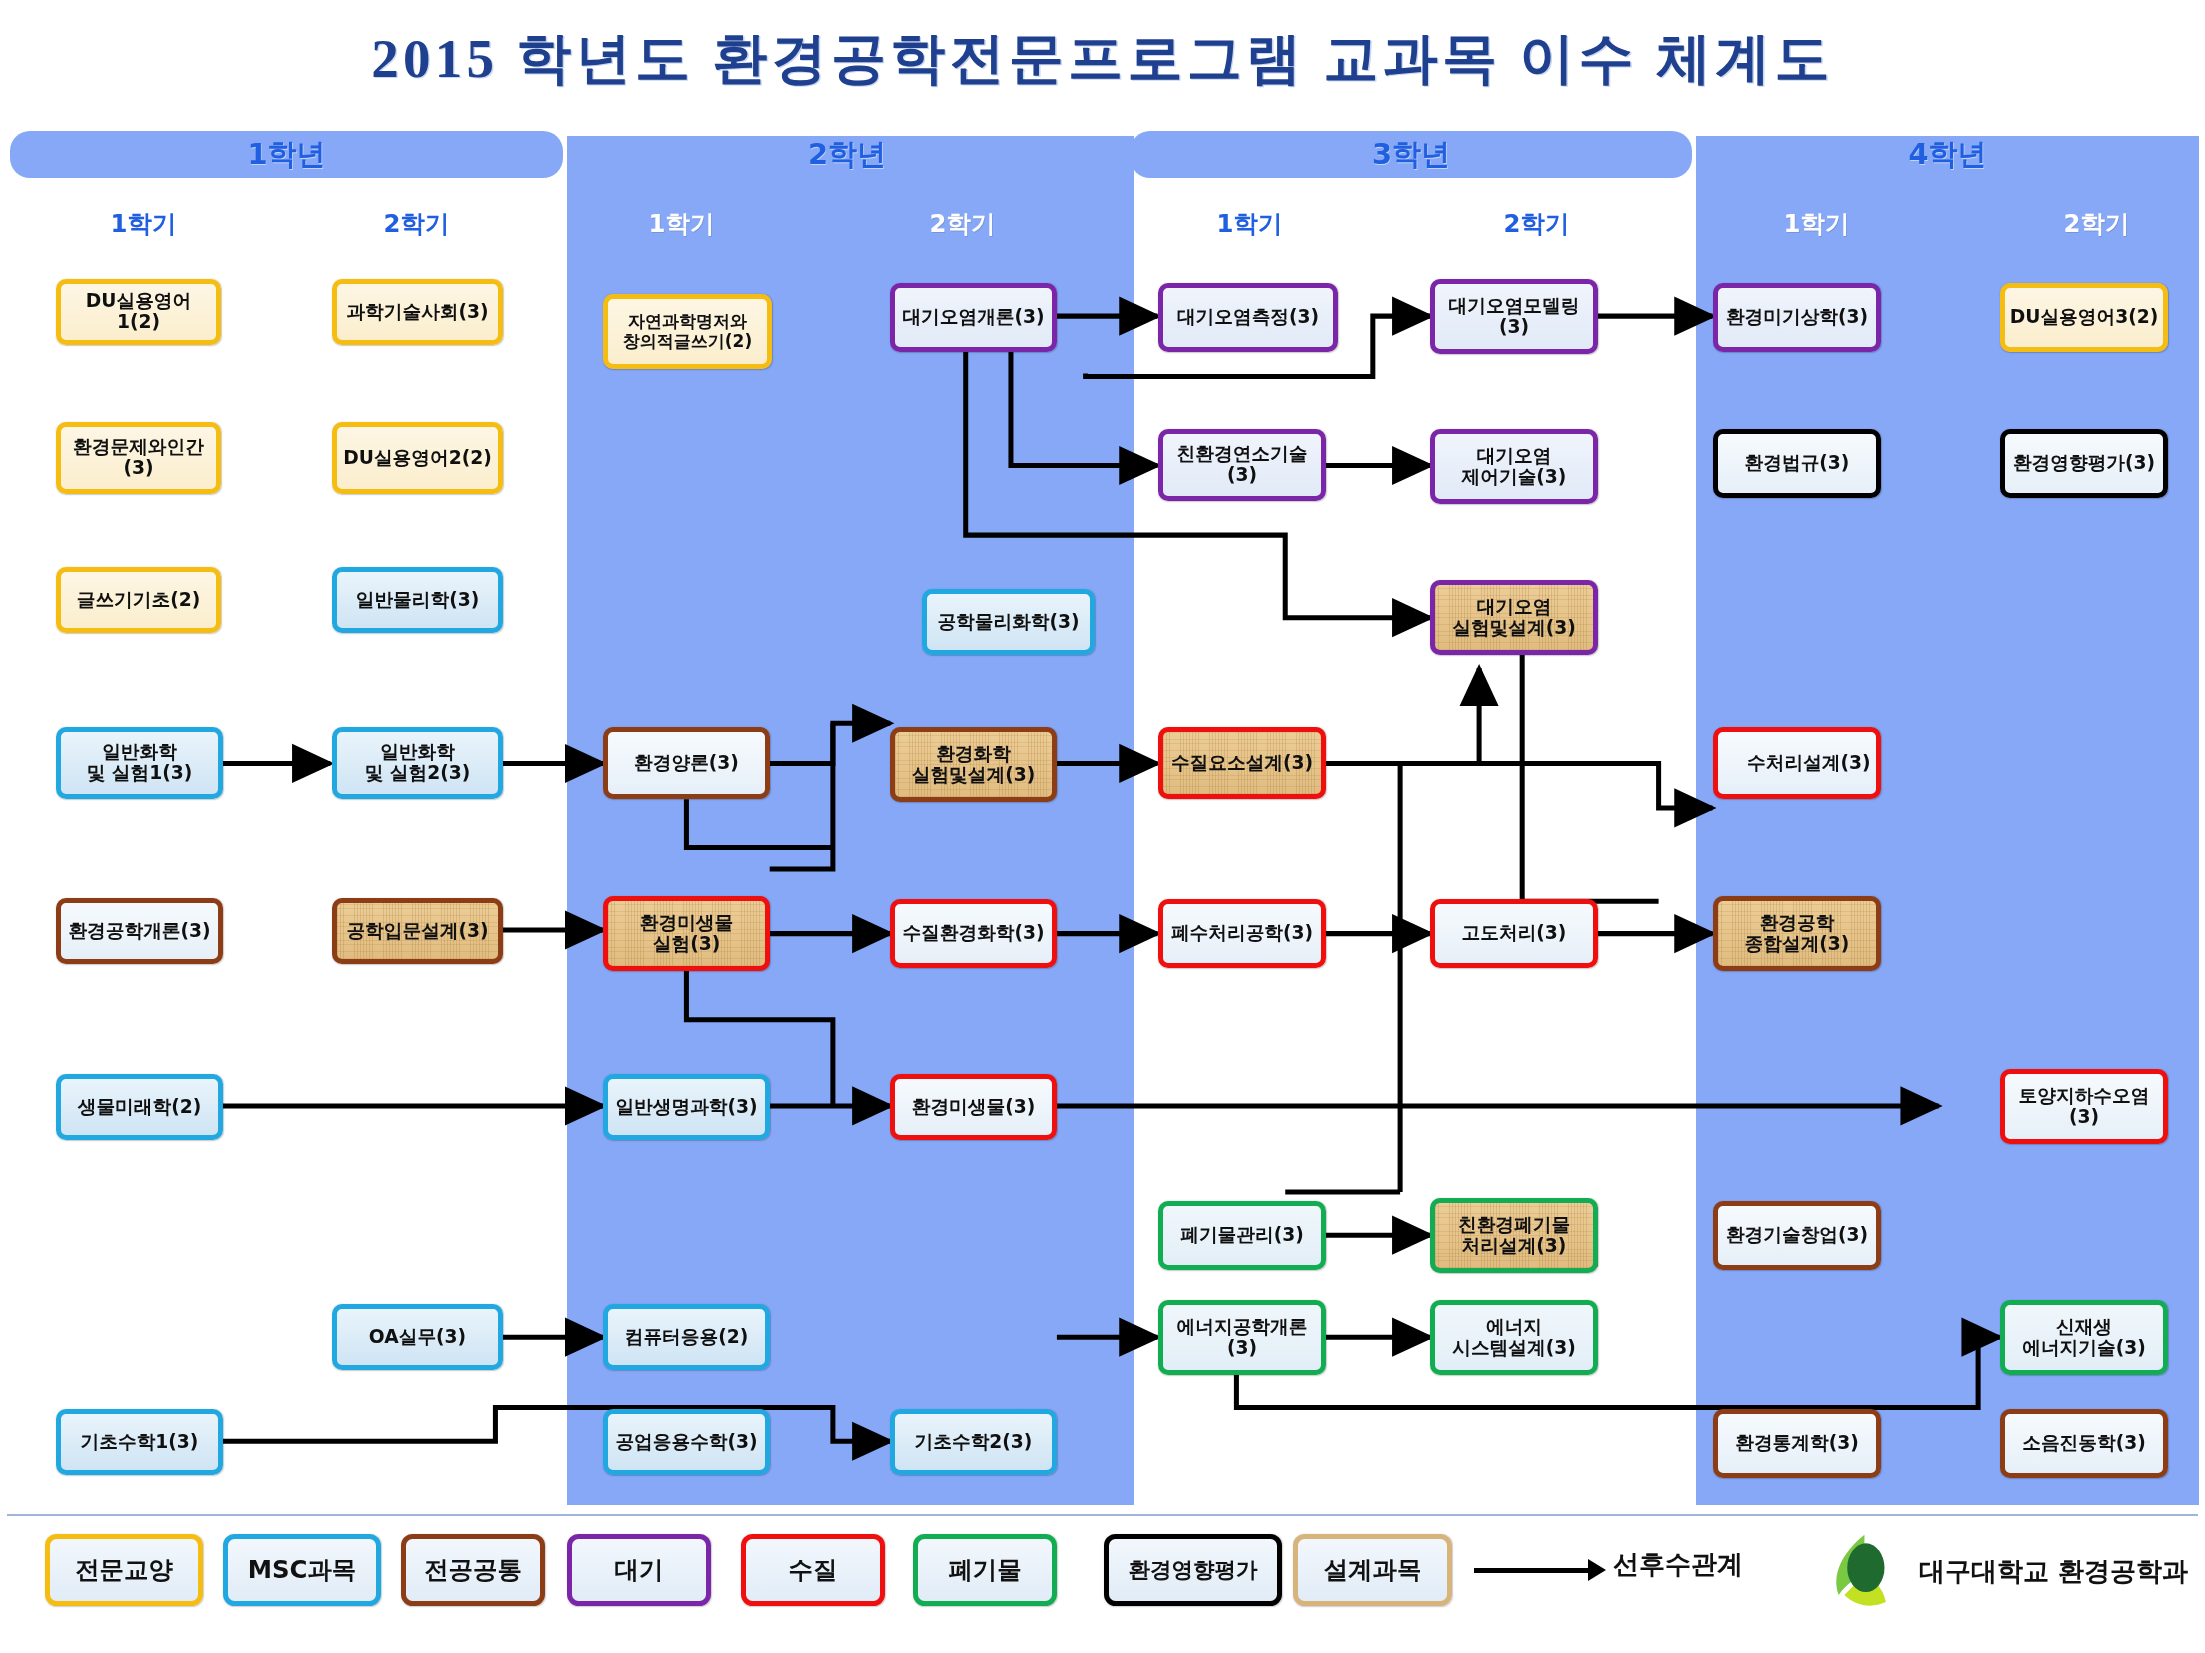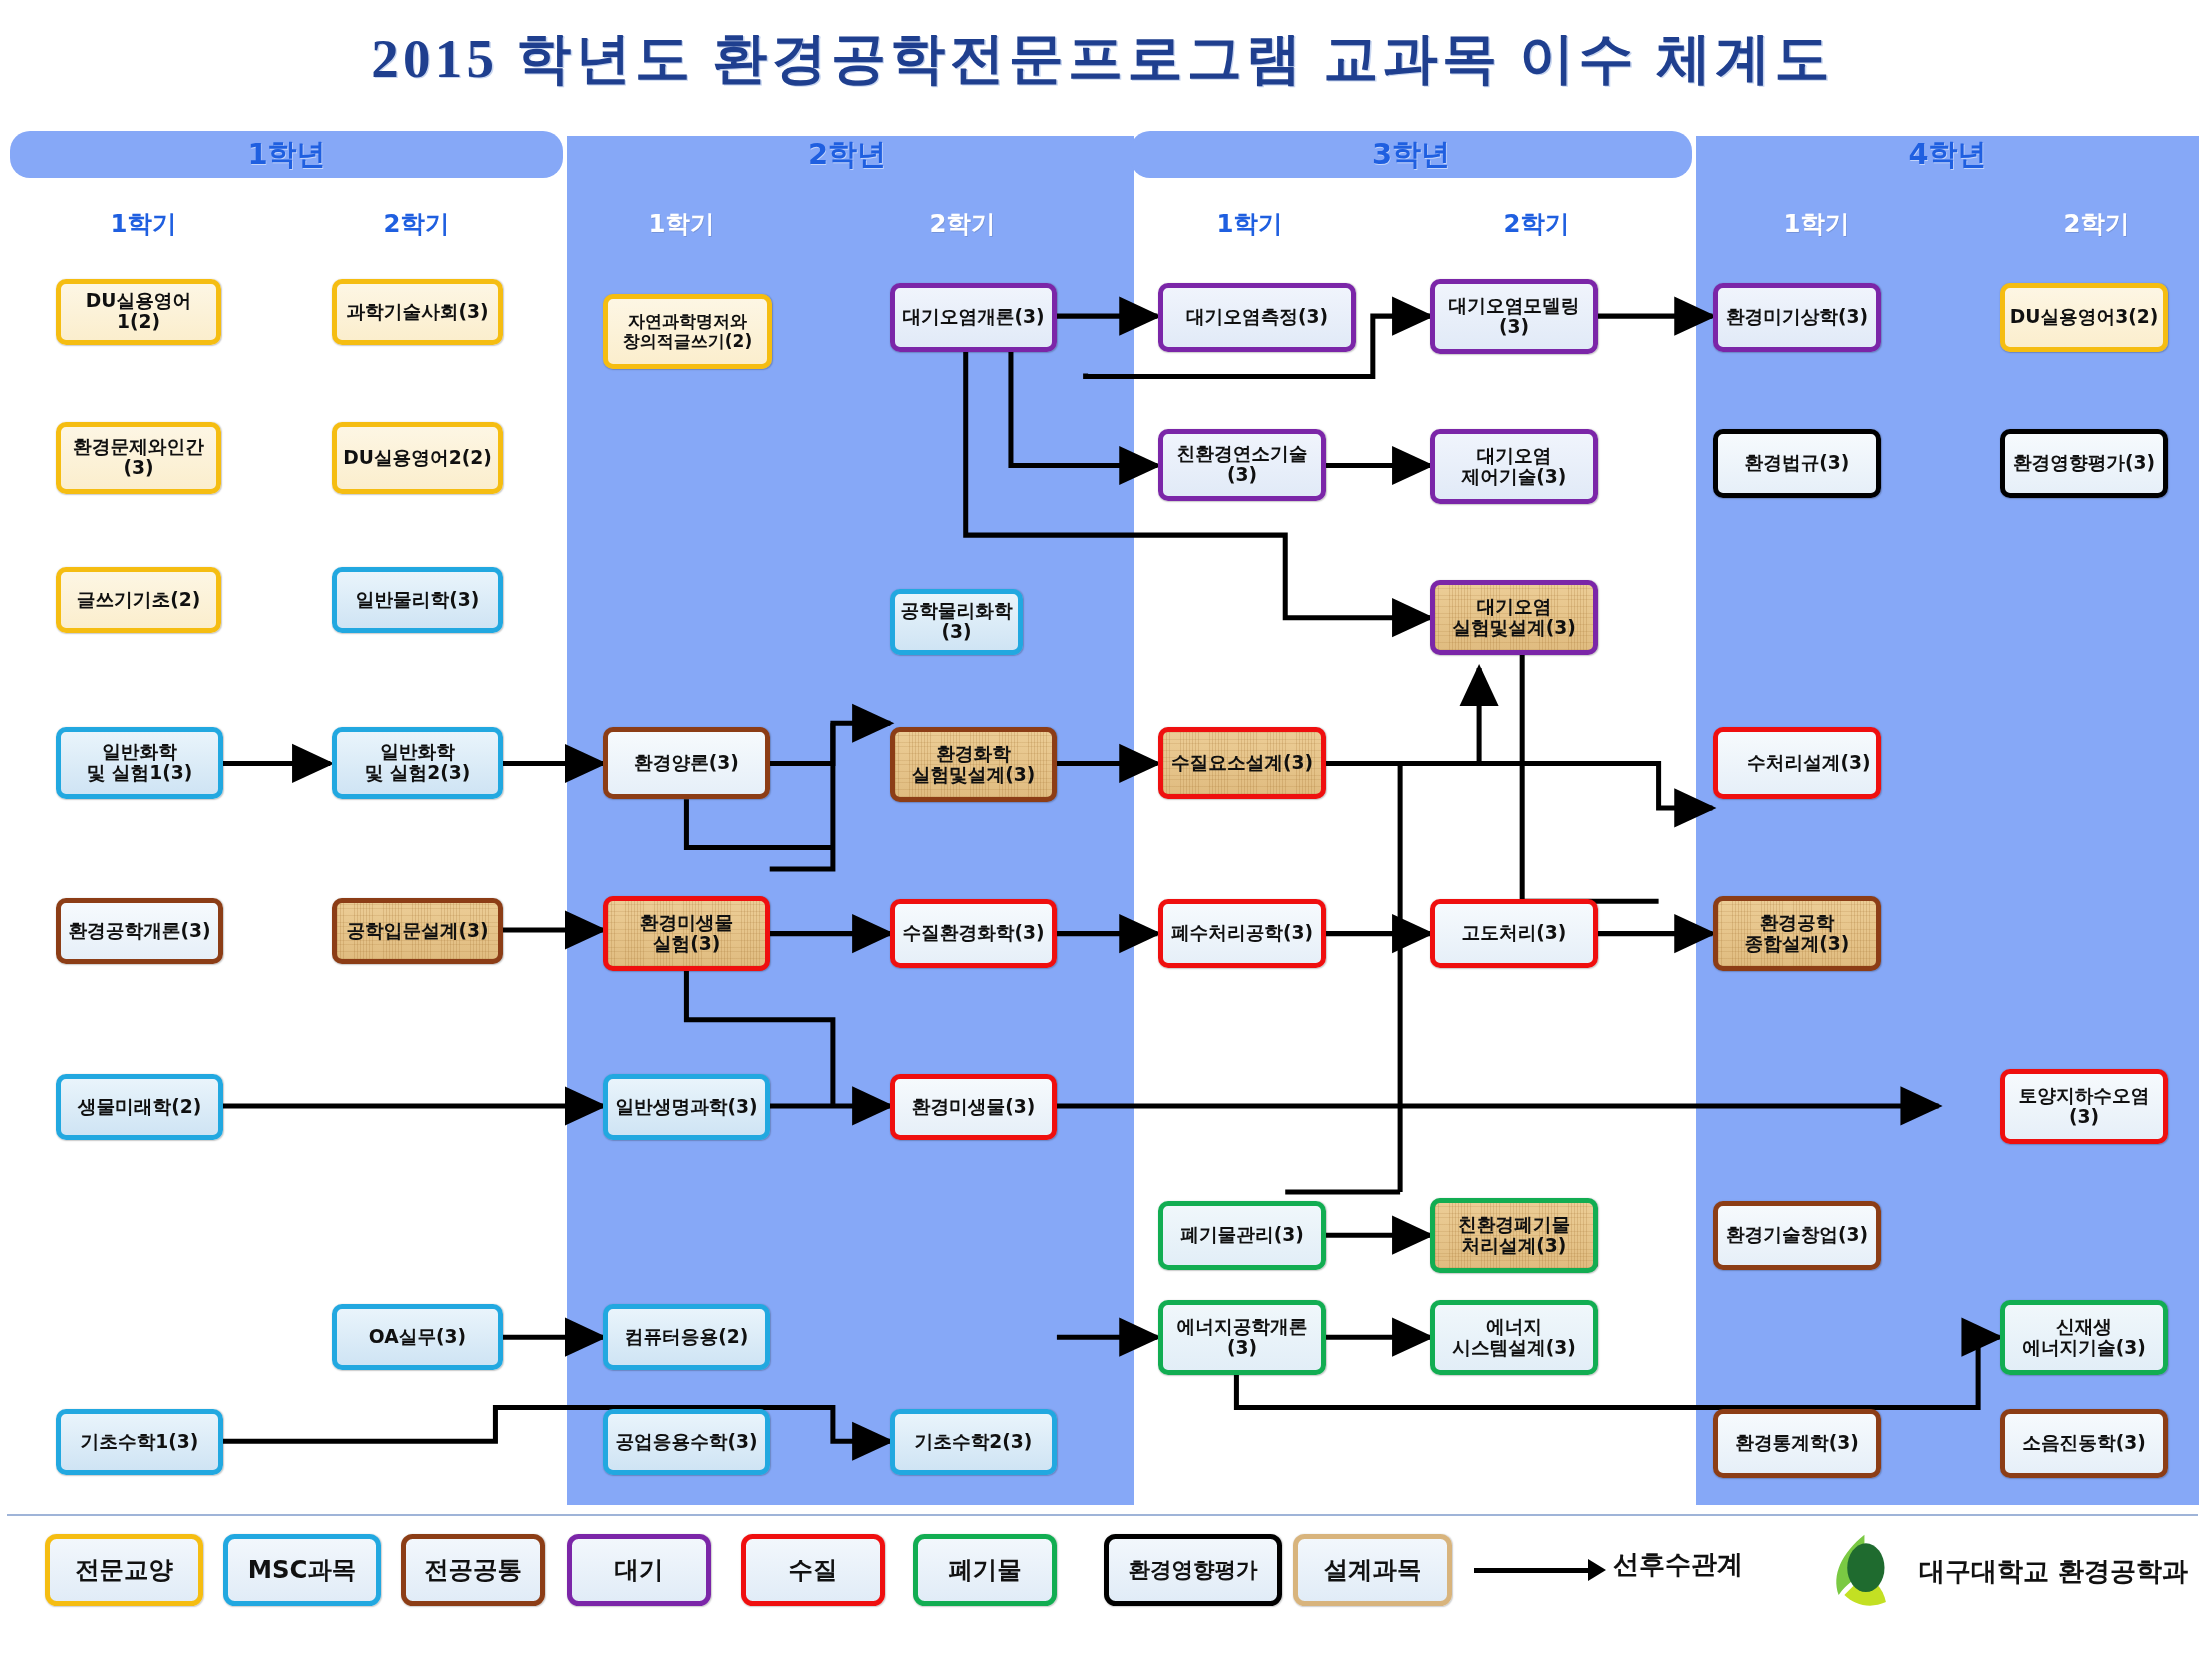--- a/index.html
+++ b/index.html
@@ -311,38 +311,38 @@
   <div class="course cat-msc" style="left:603px; top:1304px; width:167px; height:66px;">
       <span>컴퓨터응용(2)</span>
     </div>
   <div class="course cat-msc" style="left:603px; top:1409px; width:167px; height:66px;">
       <span>공업응용수학(3)</span>
     </div>
 
   <div class="course cat-air" style="left:890px; top:283px; width:167px; height:69px;">
       <span>대기오염개론(3)</span>
     </div>
-  <div class="course cat-msc" style="left:890px; top:589px; width:133px; height:66px;">
+  <div class="course cat-msc" style="left:922px; top:589px; width:173px; height:66px;">
       <span>공학물리화학(3)</span>
     </div>
   <div class="course cat-common design" style="left:890px; top:727px; width:167px; height:75px;">
       <span style="white-space:pre-line">환경화학
 실험및설계(3)</span>
     </div>
   <div class="course cat-water" style="left:890px; top:899px; width:167px; height:69px;">
       <span>수질환경화학(3)</span>
     </div>
   <div class="course cat-water" style="left:890px; top:1074px; width:167px; height:66px;">
       <span>환경미생물(3)</span>
     </div>
   <div class="course cat-msc" style="left:890px; top:1409px; width:167px; height:66px;">
       <span>기초수학2(3)</span>
     </div>
 
-  <div class="course cat-air" style="left:1158px; top:283px; width:198px; height:69px;">
+  <div class="course cat-air" style="left:1158px; top:283px; width:180px; height:69px;">
       <span>대기오염측정(3)</span>
     </div>
   <div class="course cat-air" style="left:1158px; top:429px; width:168px; height:72px;">
       <span style="white-space:pre-line">친환경연소기술
 (3)</span>
     </div>
   <div class="course cat-water design" style="left:1158px; top:727px; width:168px; height:72px;">
       <span>수질요소설계(3)</span>
     </div>
   <div class="course cat-water" style="left:1158px; top:899px; width:168px; height:69px;">

